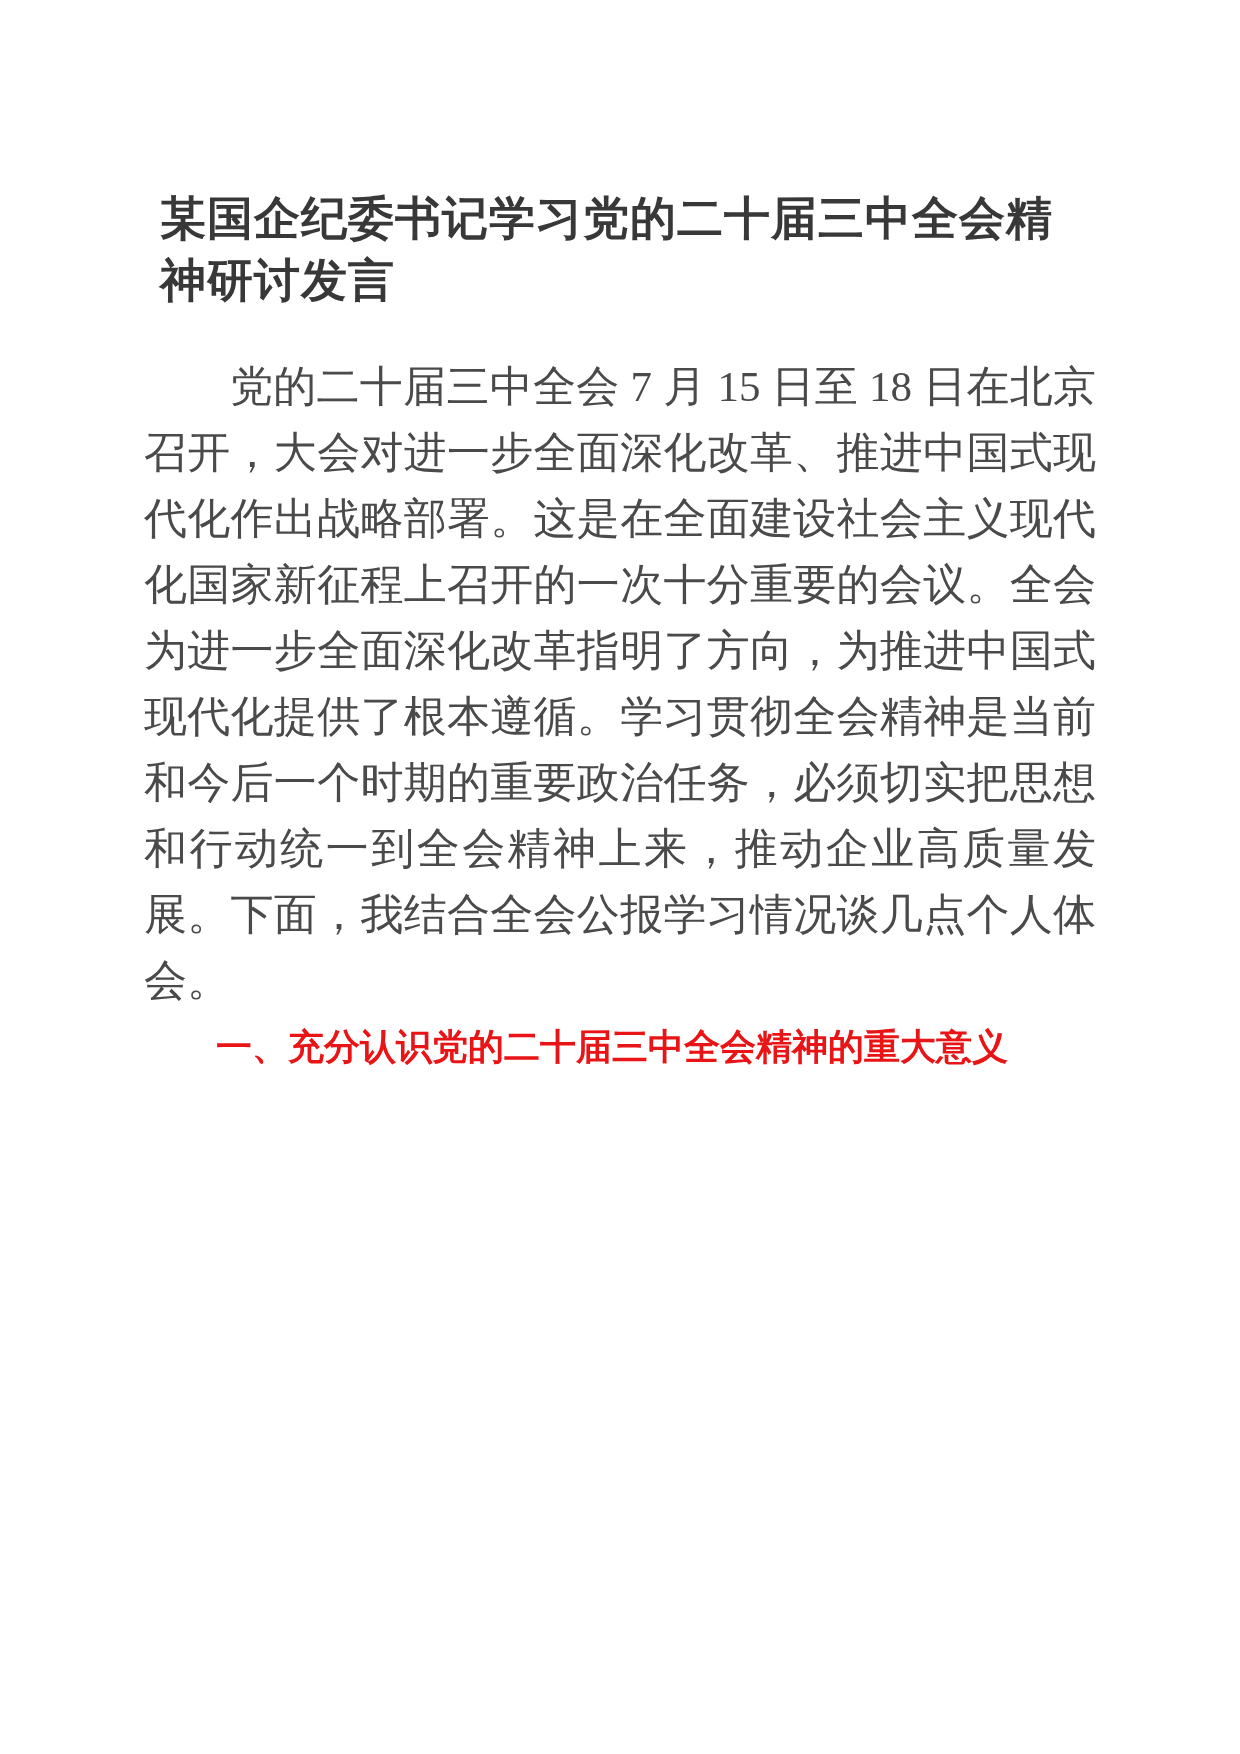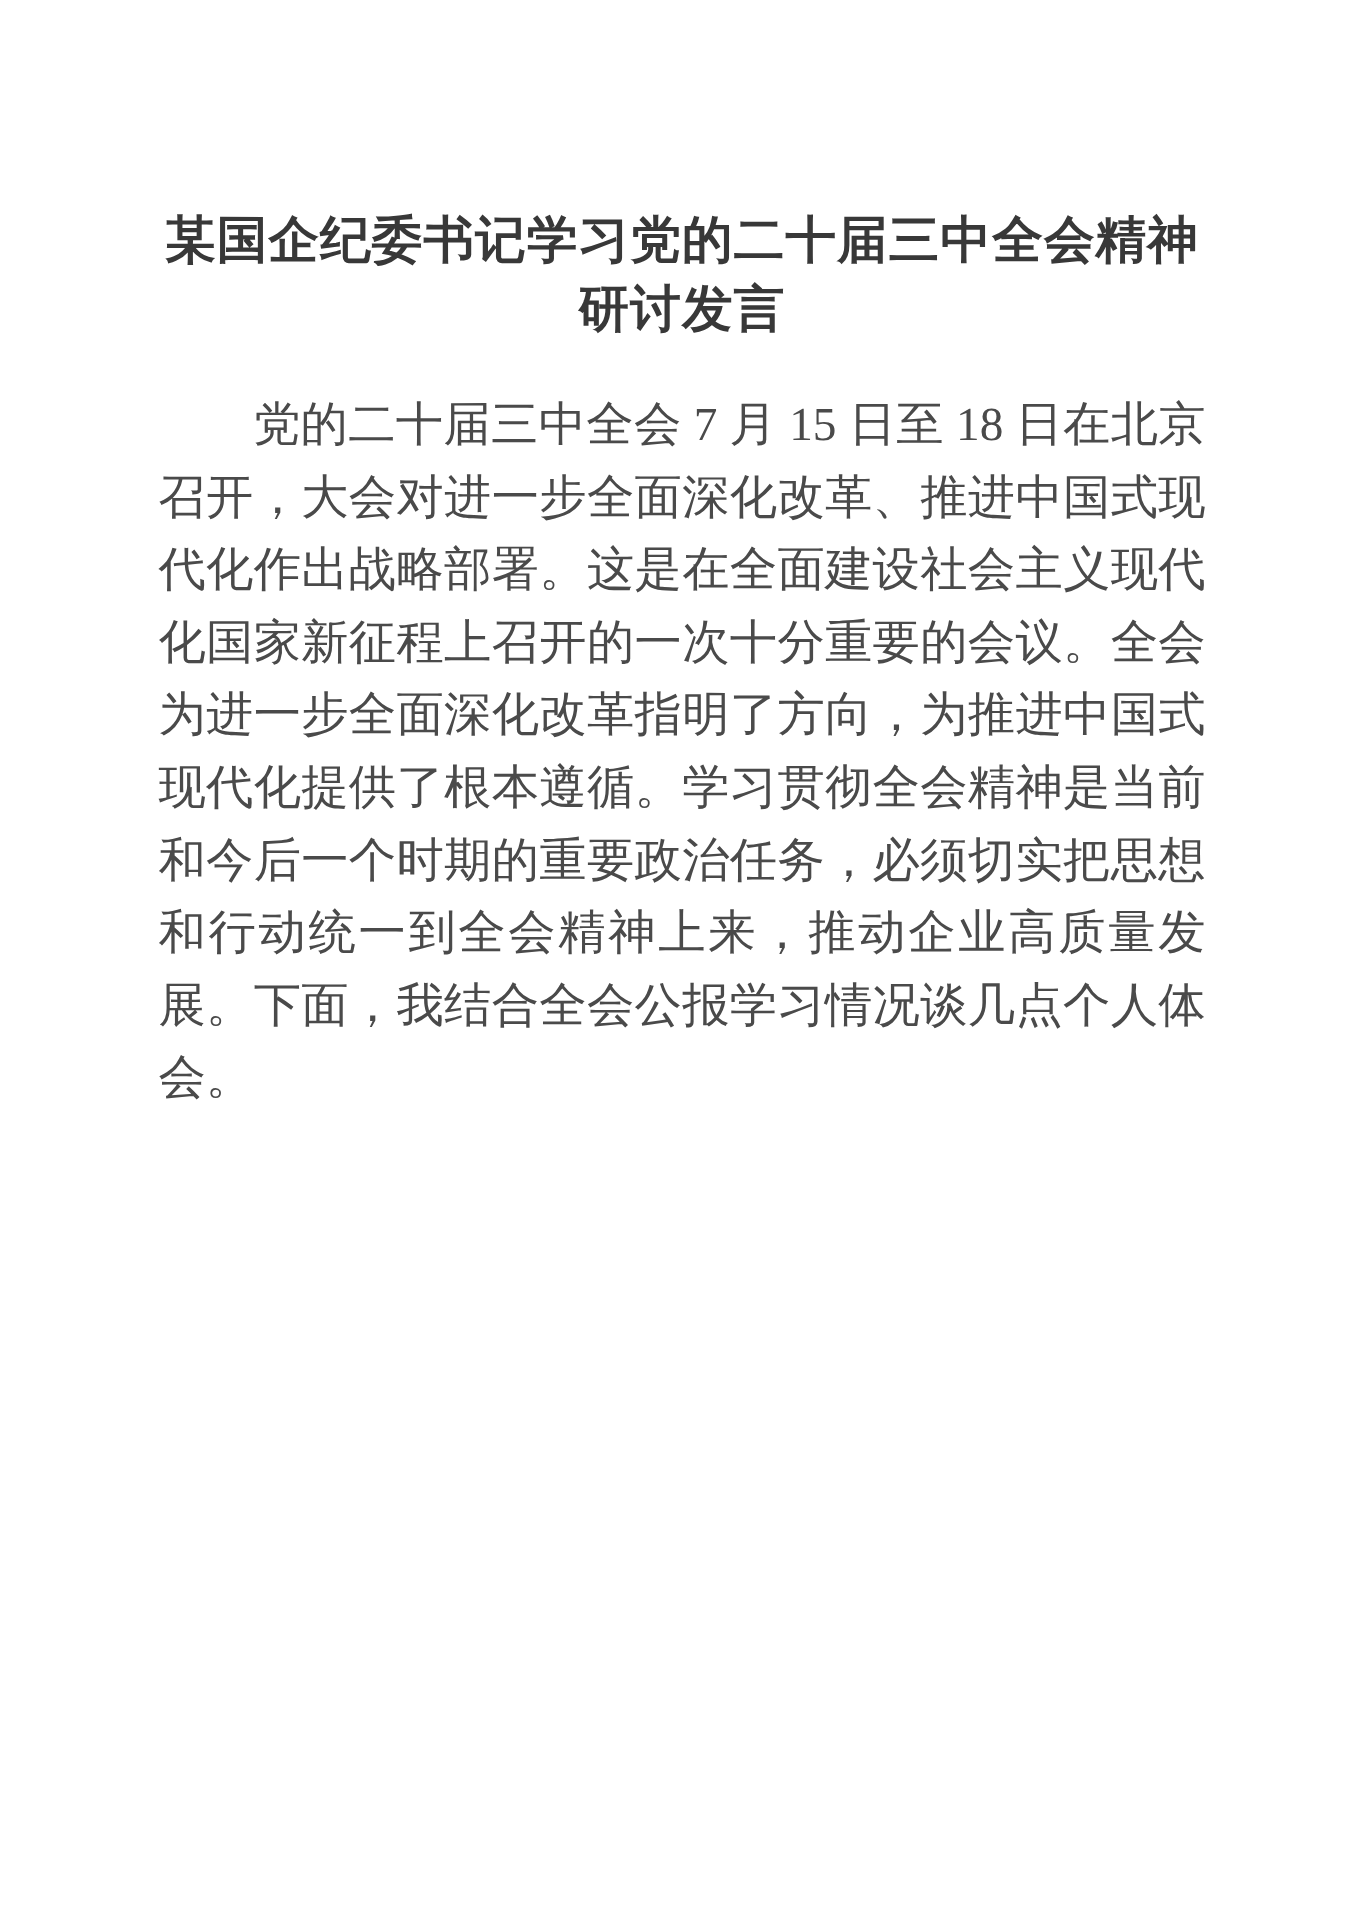--- a/index.html
+++ b/index.html
@@ -11,26 +11,26 @@
     position: relative;
     width: 1240px;
     height: 1754px;
     background: #ffffff;
     box-sizing: border-box;
     padding: 188px 144px 0 144px;
     overflow: hidden;
     font-family: "Liberation Serif", serif;
   }
   .doc-title {
-    margin: 0 0 42px 0;
+    margin: 0 0 42px 16px;
     font-family: "Liberation Serif", serif;
     font-size: 46px;
     line-height: 62px;
     font-weight: 700;
-    text-align: center;
+    text-align: left;
     color: #383838;
     letter-spacing: 1px;
   }
   .body-para {
     margin: 0;
     font-family: "Liberation Serif", serif;
     font-size: 43px;
     line-height: 66px;
     color: #4a4a4a;
     text-align: justify;
@@ -48,14 +48,15 @@
   }
 </style>
 </head>
 <body>
 
 <div class="page">
   <h1 class="doc-title">某国企纪委书记学习党的二十届三中全会精神研讨发言</h1>
 
   <p class="body-para">党的二十届三中全会 7 月 15 日至 18 日在北京召开，大会对进一步全面深化改革、推进中国式现代化作出战略部署。这是在全面建设社会主义现代化国家新征程上召开的一次十分重要的会议。全会为进一步全面深化改革指明了方向，为推进中国式现代化提供了根本遵循。学习贯彻全会精神是当前和今后一个时期的重要政治任务，必须切实把思想和行动统一到全会精神上来，推动企业高质量发展。下面，我结合全会公报学习情况谈几点个人体会。</p>
 
+  <h2 class="section-heading">一、充分认识党的二十届三中全会精神的重大意义</h2>
 
 </div>
 
 </body></html>

